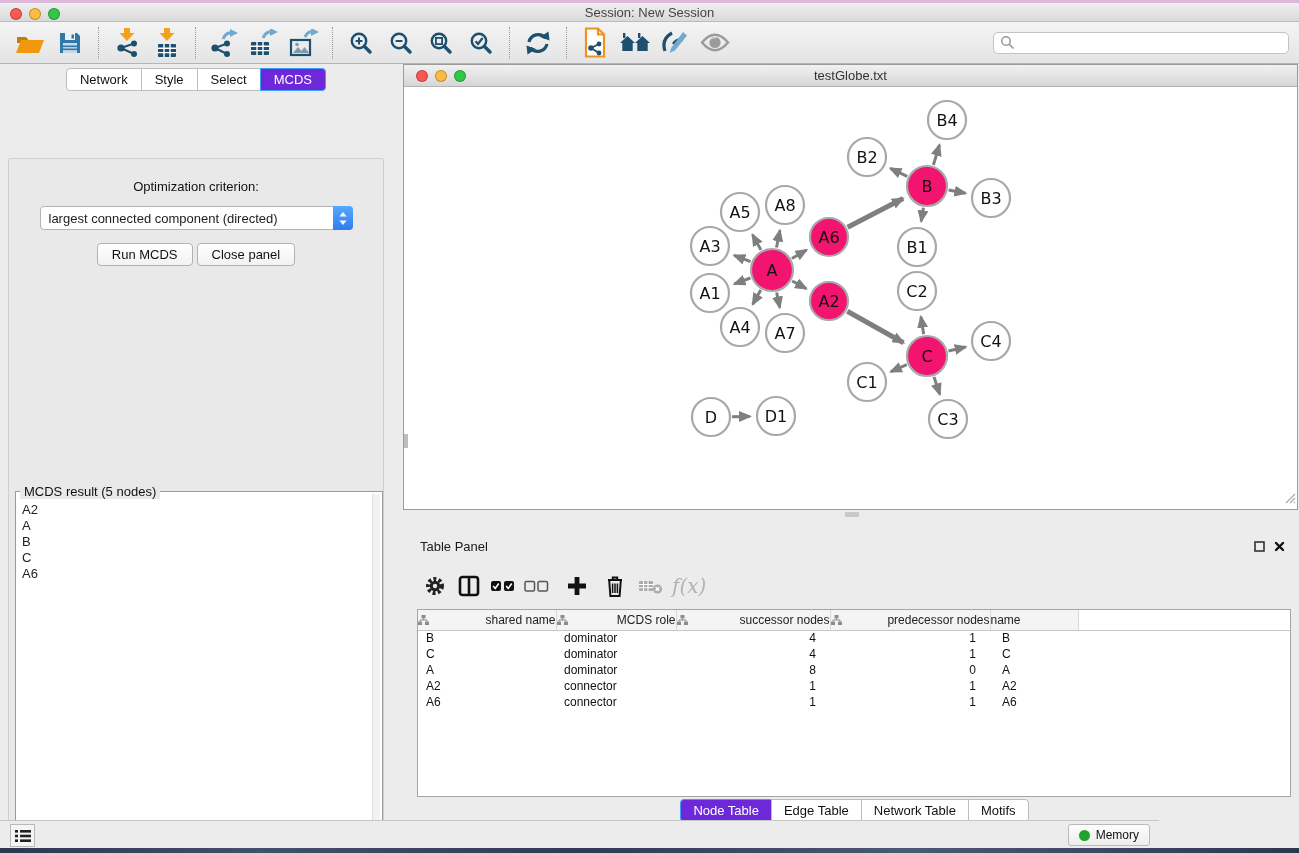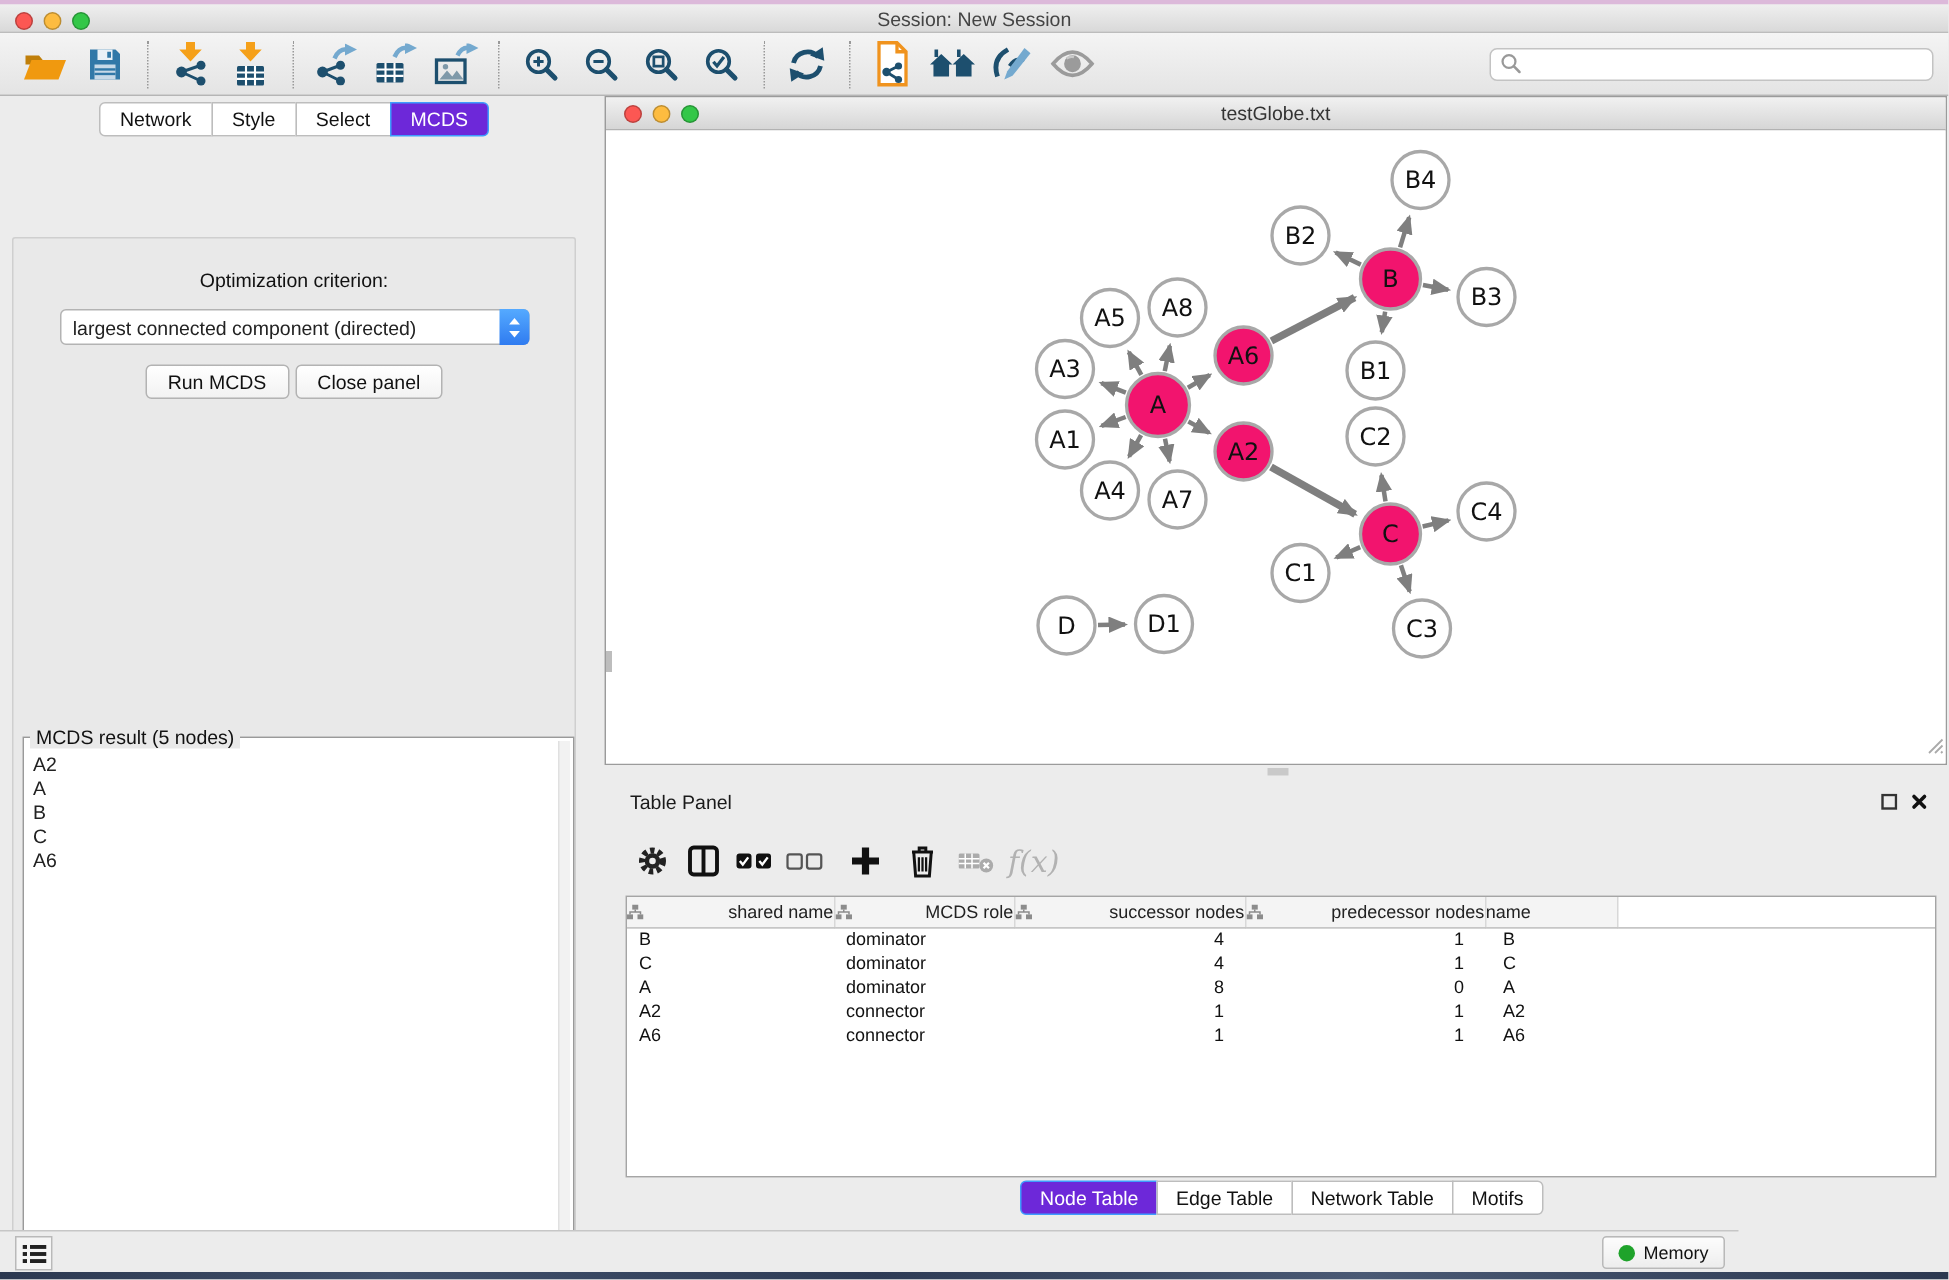--- a/index.html
+++ b/index.html
@@ -58,21 +58,21 @@
             border:1px solid #9b9b9b; }
   .net-title { height:22px; background:linear-gradient(#f1f1f1,#d6d6d6); border-bottom:1px solid #b2b2b2;
                display:flex; align-items:center; justify-content:center; font-size:13px; color:#333; position:relative; }
   .net-title .lights { top:5px; left:12px; }
   .net-canvas { position:relative; width:893px; height:422px; background:#fff; }
   .grip { position:absolute; right:1px; bottom:1px; }
   .thumb-v { position:absolute; left:0px; top:369px; width:4px; height:14px; background:#bdbdbd; }
   .thumb-h { position:absolute; left:845px; top:512px; width:14px; height:5px; background:#c9c9c9; }
 
   
-  .tpanel { position:absolute; left:410px; top:520px; width:889px; height:298px; background:#ececec; }
+  .tpanel { position:absolute; left:410px; top:532px; width:889px; height:298px; background:#ececec; }
   .tp-toolbar { position:absolute; left:8px; top:32px; right:8px; height:44px; display:flex; align-items:center; gap:0; }
   .tp-btn { display:flex; align-items:center; justify-content:center; min-width:34px; height:36px; }
   .fx { font-family:"DejaVu Serif", serif; font-style:italic; font-size:20px; color:#b2b2b2; }
   .ntable-wrap { position:absolute; left:7px; top:77px; width:874px; height:188px; background:#fff;
                  border:1px solid #a5a5a5; overflow:hidden; }
   table.ntable { border-collapse:collapse; table-layout:fixed; width:100%; font-size:12px; }
   .ntable th { height:20px; background:#f4f4f4; border-bottom:1px solid #c6c6c6; border-right:1px solid #d8d8d8;
                font-weight:normal; color:#222; }
   .ntable th.filler { background:#fff; border-right:none; }
   .ntable th .hwrap { display:flex; align-items:center; justify-content:space-between; gap:5px; }

